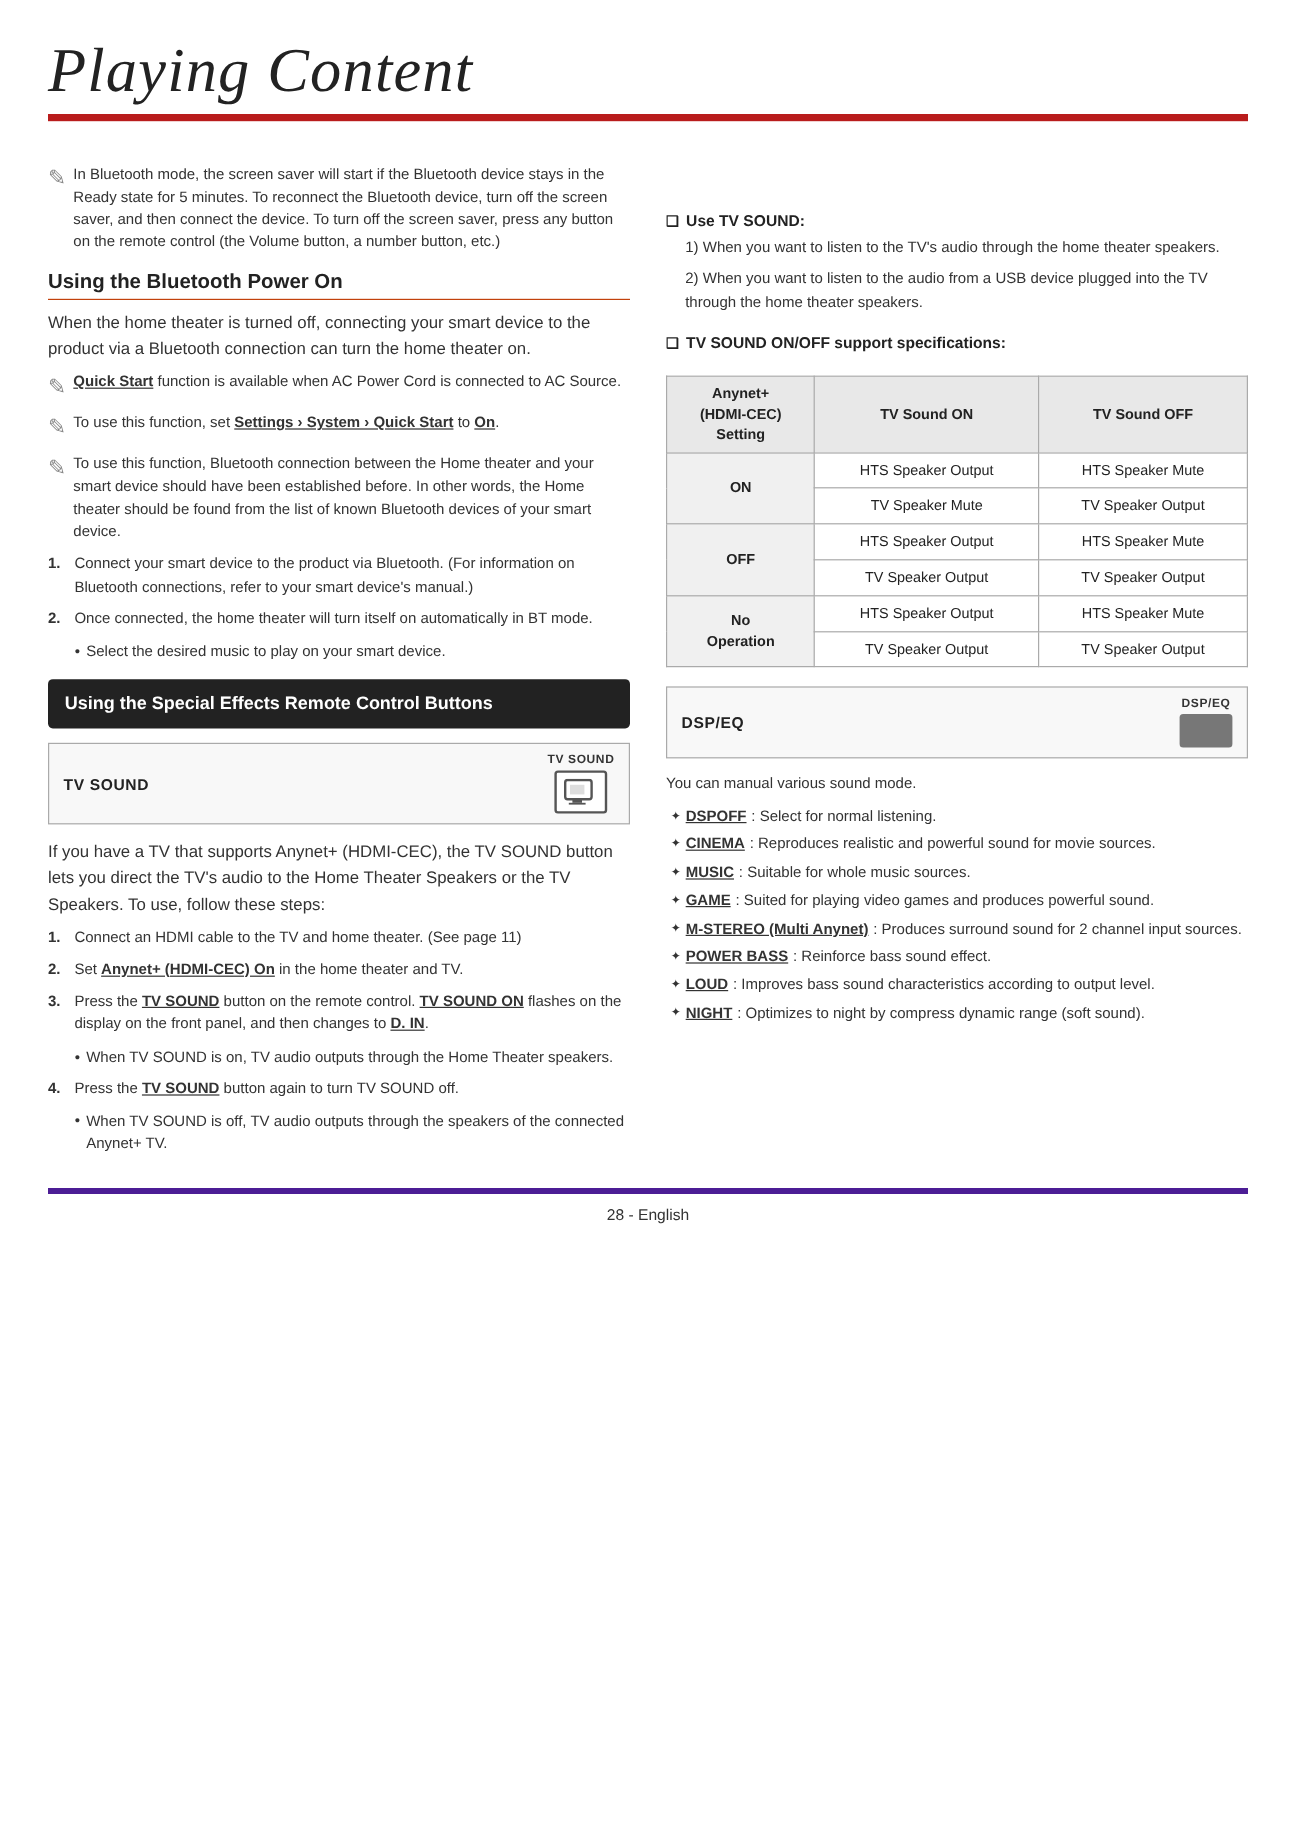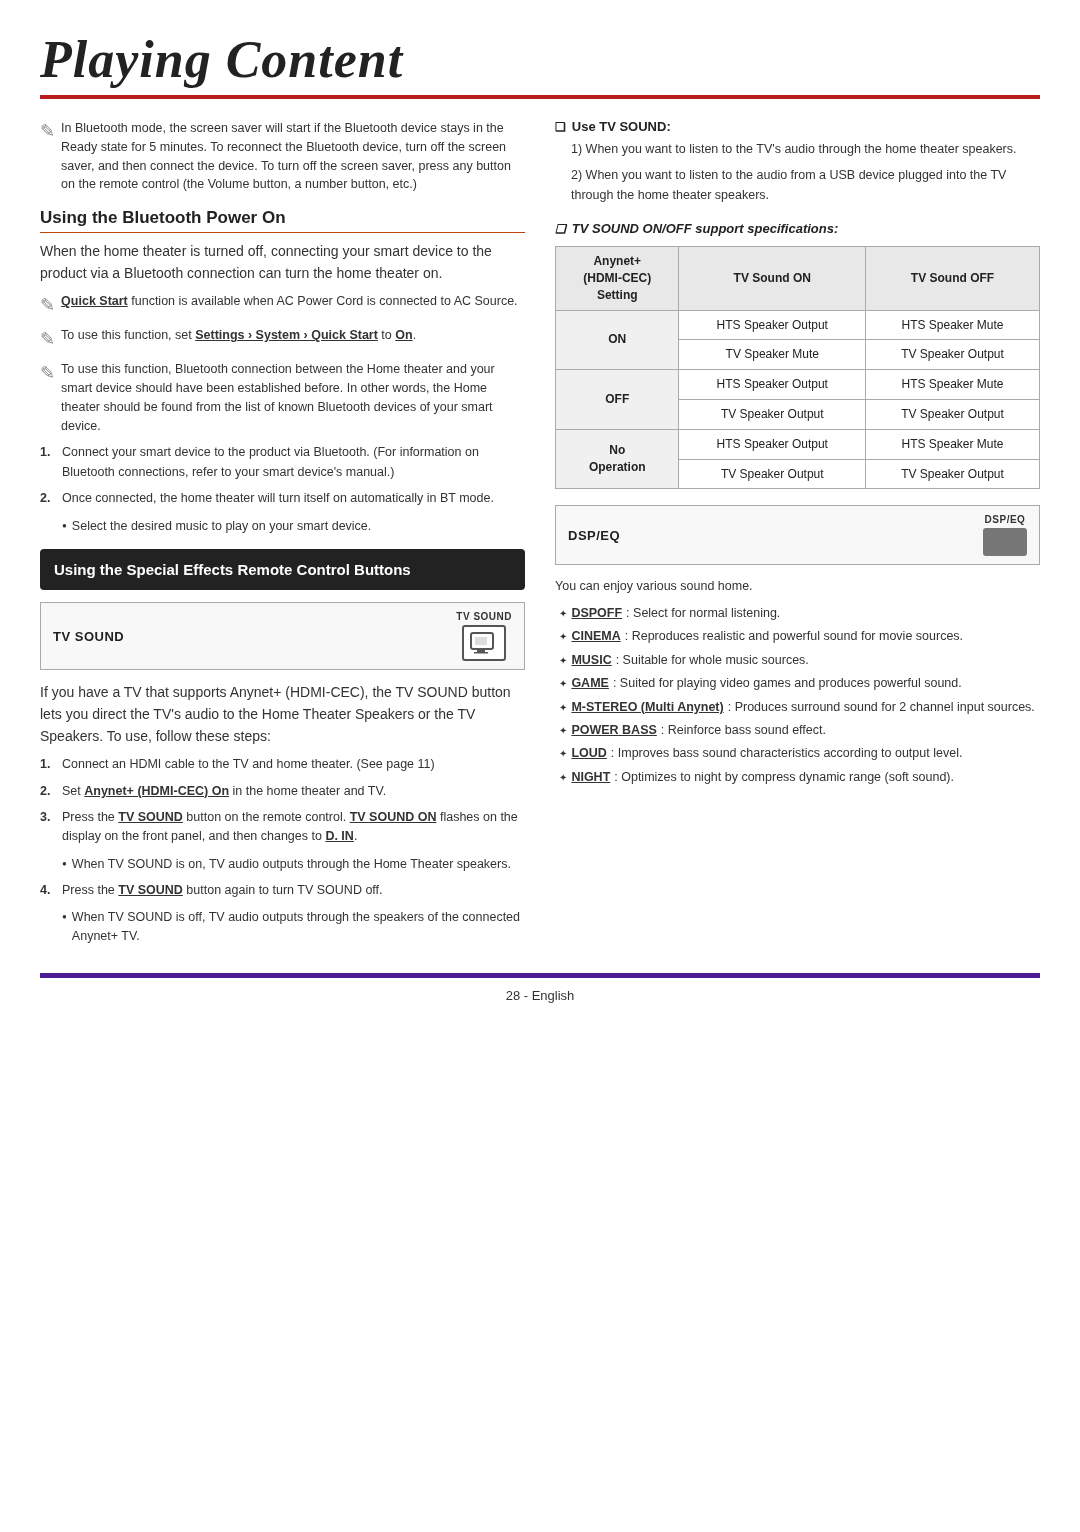--- a/index.html
+++ b/index.html
@@ -11,25 +11,25 @@
       color: #222;
       width: 1080px;
       min-height: 1532px;
       padding: 30px 40px 40px 40px;
     }
 
     .page-title {
       font-family: Georgia, 'Times New Roman', serif;
       font-style: italic;
       font-size: 52px;
-      font-weight: bold;
-      color: #222;
-      margin-bottom: 20px;
+      font-weight: normal;
+      color: #222;
+      margin-bottom: 35px;
       letter-spacing: 1px;
-      border-bottom: 4px solid #b91c1c;
+      border-bottom: 6px solid #b91c1c;
       padding-bottom: 6px;
     }
 
     .main-layout {
       display: flex;
       gap: 30px;
       width: 100%;
     }
 
     .left-col {
@@ -198,20 +198,21 @@
 
     
     .use-tv-heading {
       font-size: 13px;
       font-weight: bold;
       color: #222;
       margin-bottom: 6px;
       display: flex;
       align-items: center;
       gap: 6px;
+      margin-top: 40px;
     }
 
     .use-tv-heading::before {
       content: '❑';
       font-size: 12px;
     }
 
     .use-tv-list {
       list-style: none;
       margin: 0 0 16px 16px;
@@ -226,25 +227,24 @@
     }
 
     .use-tv-list li .item-num {
       font-weight: normal;
     }
 
     .support-spec-heading {
       font-size: 13px;
       font-weight: bold;
       color: #222;
-      margin-bottom: 10px;
+      margin-bottom: 20px;
       display: flex;
       align-items: center;
       gap: 6px;
-      font-style: italic;
     }
 
     .support-spec-heading::before {
       content: '❑';
       font-size: 12px;
     }
 
     
     .spec-table {
       width: 100%;
@@ -517,21 +517,21 @@
     <div class="dsp-eq-row">
       <span class="dsp-eq-label">DSP/EQ</span>
       <div class="dsp-eq-button">
         <span class="dsp-eq-button-label">DSP/EQ</span>
         <div class="dsp-eq-icon">
         </div>
       </div>
     </div>
 
     <div class="sound-modes">
-      <div class="sound-mode-intro">You can enjoy various sound home.</div>
+      <div class="sound-mode-intro">You can manual various sound mode.</div>
       <ul class="sound-mode-list">
         <li><b>DSPOFF</b> : Select for normal listening.</li>
         <li><b>CINEMA</b> : Reproduces realistic and powerful sound for movie sources.</li>
         <li><b>MUSIC</b> : Suitable for whole music sources.</li>
         <li><b>GAME</b> : Suited for playing video games and produces powerful sound.</li>
         <li><b>M-STEREO (Multi Anynet)</b> : Produces surround sound for 2 channel input sources.</li>
         <li><b>POWER BASS</b> : Reinforce bass sound effect.</li>
         <li><b>LOUD</b> : Improves bass sound characteristics according to output level.</li>
         <li><b>NIGHT</b> : Optimizes to night by compress dynamic range (soft sound).</li>
       </ul>

